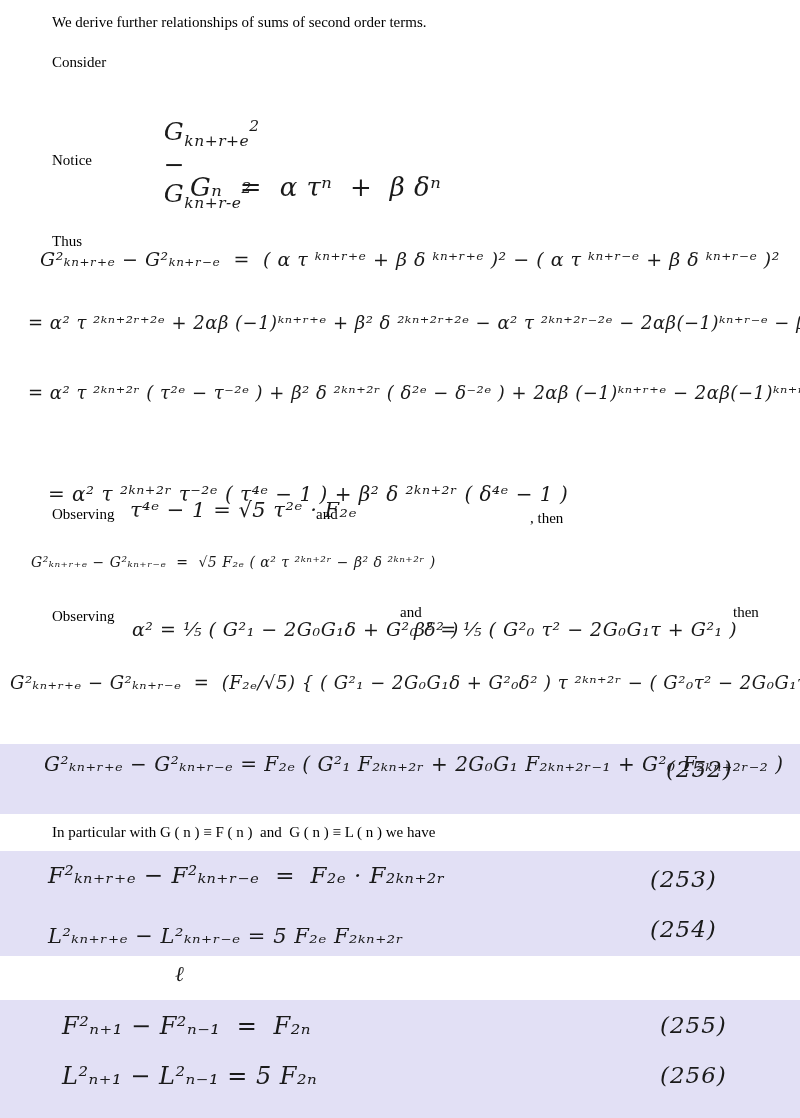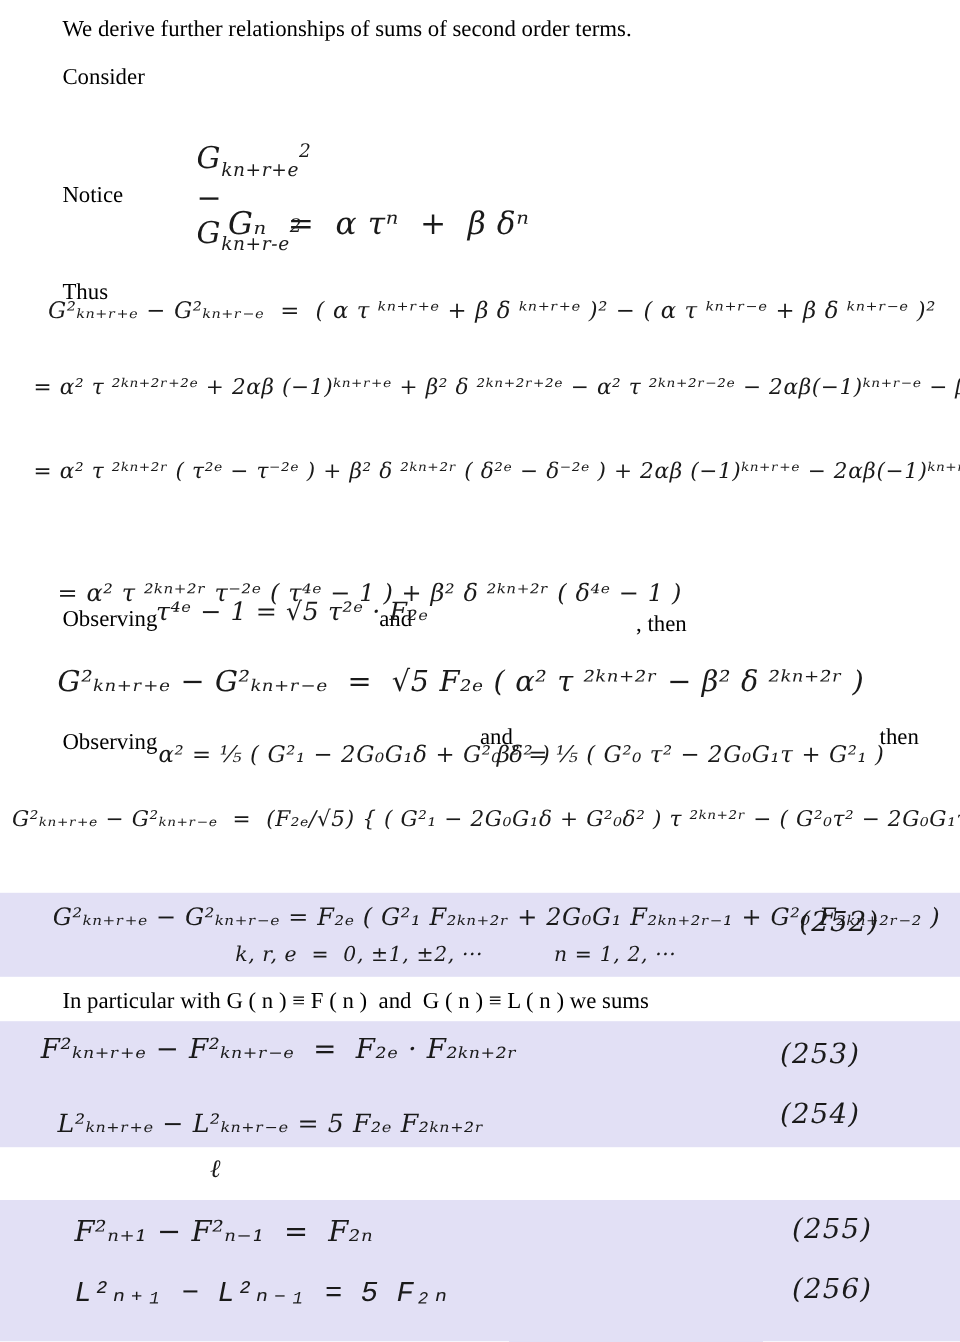--- a/index.html
+++ b/index.html
@@ -17,21 +17,21 @@
   }
   .page {
     position: relative;
     width: 800px;
     height: 1118px;
   }
   
   .typed {
     position: absolute;
     font-family: "Liberation Serif", serif;
-    font-size: 19px;
+    font-size: 15px;
     color: #000;
     white-space: pre;
   }
   
   .hand {
     position: absolute;
     font-family: "DejaVu Serif", serif;
     font-style: italic;
     color: #1a1a1a;
     white-space: pre;
@@ -82,21 +82,21 @@
   <div class="typed" style="left:52px; top:233px;">Thus</div>
 
   <div class="typed" style="left:52px; top:506px;">Observing</div>
   <div class="typed" style="left:316px; top:506px;">and</div>
   <div class="typed" style="left:530px; top:510px;">, then</div>
 
   <div class="typed" style="left:52px; top:608px;">Observing</div>
   <div class="typed" style="left:400px; top:604px;">and</div>
   <div class="typed" style="left:733px; top:604px;">then</div>
 
-  <div class="typed" style="left:52px; top:824px;">In particular with G ( n ) ≡ F ( n )  and  G ( n ) ≡ L ( n ) we sums</div>
+  <div class="typed" style="left:52px; top:824px;">In particular with G ( n ) ≡ F ( n )  and  G ( n ) ≡ L ( n ) we have</div>
 
   <div class="hand" style="left:175px; top:962px; font-size:21px;">ℓ</div>
 
   <div class="hand" style="left:130px; top:88px; font-size:25px;">
     <span>G</span><span class="sub">kn+r+e</span><span class="sup">2</span>
     <span>−</span>
     <span>G</span><span class="sub">kn+r-e</span><span class="sup">2</span>
   </div>
 
   <div class="hand" style="left:190px; top:172px; font-size:26px;">Gₙ  =  α τⁿ  +  β δⁿ</div>
@@ -104,36 +104,35 @@
   <div class="hand" style="left:40px; top:248px; font-size:19px;">G²ₖₙ₊ᵣ₊ₑ − G²ₖₙ₊ᵣ₋ₑ  =  ( α τ ᵏⁿ⁺ʳ⁺ᵉ + β δ ᵏⁿ⁺ʳ⁺ᵉ )² − ( α τ ᵏⁿ⁺ʳ⁻ᵉ + β δ ᵏⁿ⁺ʳ⁻ᵉ )²</div>
 
   <div class="hand" style="left:28px; top:312px; font-size:18px;">= α² τ ²ᵏⁿ⁺²ʳ⁺²ᵉ + 2αβ (−1)ᵏⁿ⁺ʳ⁺ᵉ + β² δ ²ᵏⁿ⁺²ʳ⁺²ᵉ − α² τ ²ᵏⁿ⁺²ʳ⁻²ᵉ − 2αβ(−1)ᵏⁿ⁺ʳ⁻ᵉ − β² δ ²ᵏⁿ⁺²ʳ⁻²ᵉ</div>
 
   <div class="hand" style="left:28px; top:382px; font-size:18px;">= α² τ ²ᵏⁿ⁺²ʳ ( τ²ᵉ − τ⁻²ᵉ ) + β² δ ²ᵏⁿ⁺²ʳ ( δ²ᵉ − δ⁻²ᵉ ) + 2αβ (−1)ᵏⁿ⁺ʳ⁺ᵉ − 2αβ(−1)ᵏⁿ⁺ʳ⁺ᵉ</div>
 
   <div class="hand" style="left:48px; top:446px; font-size:20px;margin-top:36px;">= α² τ ²ᵏⁿ⁺²ʳ τ⁻²ᵉ ( τ⁴ᵉ − 1 ) + β² δ ²ᵏⁿ⁺²ʳ ( δ⁴ᵉ − 1 )</div>
 
   <div class="hand" style="left:130px; top:498px; font-size:21px;">τ⁴ᵉ − 1 = √5 τ²ᵉ · F₂ₑ</div>
 
-  <div class="hand" style="left:48px; top:554px; font-size:24px;">G²ₖₙ₊ᵣ₊ₑ − G²ₖₙ₊ᵣ₋ₑ  =  √5 F₂ₑ ( α² τ ²ᵏⁿ⁺²ʳ − β² δ ²ᵏⁿ⁺²ʳ )</div>
+  <div class="hand" style="left:31px; top:554px; font-size:14px;">G²ₖₙ₊ᵣ₊ₑ − G²ₖₙ₊ᵣ₋ₑ  =  √5 F₂ₑ ( α² τ ²ᵏⁿ⁺²ʳ − β² δ ²ᵏⁿ⁺²ʳ )</div>
 
   <div class="hand" style="left:132px; top:618px; font-size:19px;">α² = ⅕ ( G²₁ − 2G₀G₁δ + G²₀ δ² )</div>
   <div class="hand" style="left:414px; top:618px; font-size:19px;">β² = ⅕ ( G²₀ τ² − 2G₀G₁τ + G²₁ )</div>
 
   <div class="hand" style="left:10px; top:672px; font-size:18px;">G²ₖₙ₊ᵣ₊ₑ − G²ₖₙ₊ᵣ₋ₑ  =  (F₂ₑ/√5) { ( G²₁ − 2G₀G₁δ + G²₀δ² ) τ ²ᵏⁿ⁺²ʳ − ( G²₀τ² − 2G₀G₁τ + G²₁ ) δ ²ᵏⁿ⁺²ʳ }</div>
 
   <div class="hand" style="left:44px; top:752px; font-size:20px;">G²ₖₙ₊ᵣ₊ₑ − G²ₖₙ₊ᵣ₋ₑ = F₂ₑ ( G²₁ F₂ₖₙ₊₂ᵣ + 2G₀G₁ F₂ₖₙ₊₂ᵣ₋₁ + G²₀ F₂ₖₙ₊₂ᵣ₋₂ )</div>
   <div class="eqnum" style="left:666px; top:756px;">(252)</div>
-  <div class="hand" style="left:196px; top:786px; font-size:17px;">k, r, e  =  0, ±1, ±2, ···          n = 1, 2, ···</div>
 
-  <div class="hand" style="left:34px; top:862px; font-size:23px;">F²ₖₙ₊ᵣ₊ₑ − F²ₖₙ₊ᵣ₋ₑ  =  F₂ₑ · F₂ₖₙ₊₂ᵣ</div>
+  <div class="hand" style="left:48px; top:862px; font-size:23px;">F²ₖₙ₊ᵣ₊ₑ − F²ₖₙ₊ᵣ₋ₑ  =  F₂ₑ · F₂ₖₙ₊₂ᵣ</div>
   <div class="eqnum" style="left:650px; top:866px;">(253)</div>
 
   <div class="hand" style="left:48px; top:924px; font-size:21px;">L²ₖₙ₊ᵣ₊ₑ − L²ₖₙ₊ᵣ₋ₑ = 5 F₂ₑ F₂ₖₙ₊₂ᵣ</div>
   <div class="eqnum" style="left:650px; top:916px;">(254)</div>
 
   <div class="hand" style="left:62px; top:1012px; font-size:24px;">F²ₙ₊₁ − F²ₙ₋₁  =  F₂ₙ</div>
   <div class="eqnum" style="left:660px; top:1012px;">(255)</div>
 
-  <div class="hand" style="left:62px; top:1062px; font-size:24px;font-family:Liberation Mono, monospace;">L²ₙ₊₁ − L²ₙ₋₁ = 5 F₂ₙ</div>
+  <div class="hand" style="left:62px; top:1062px; font-size:24px;">L²ₙ₊₁ − L²ₙ₋₁ = 5 F₂ₙ</div>
   <div class="eqnum" style="left:660px; top:1062px;">(256)</div>
 
 </div>
 
 </body></html>

